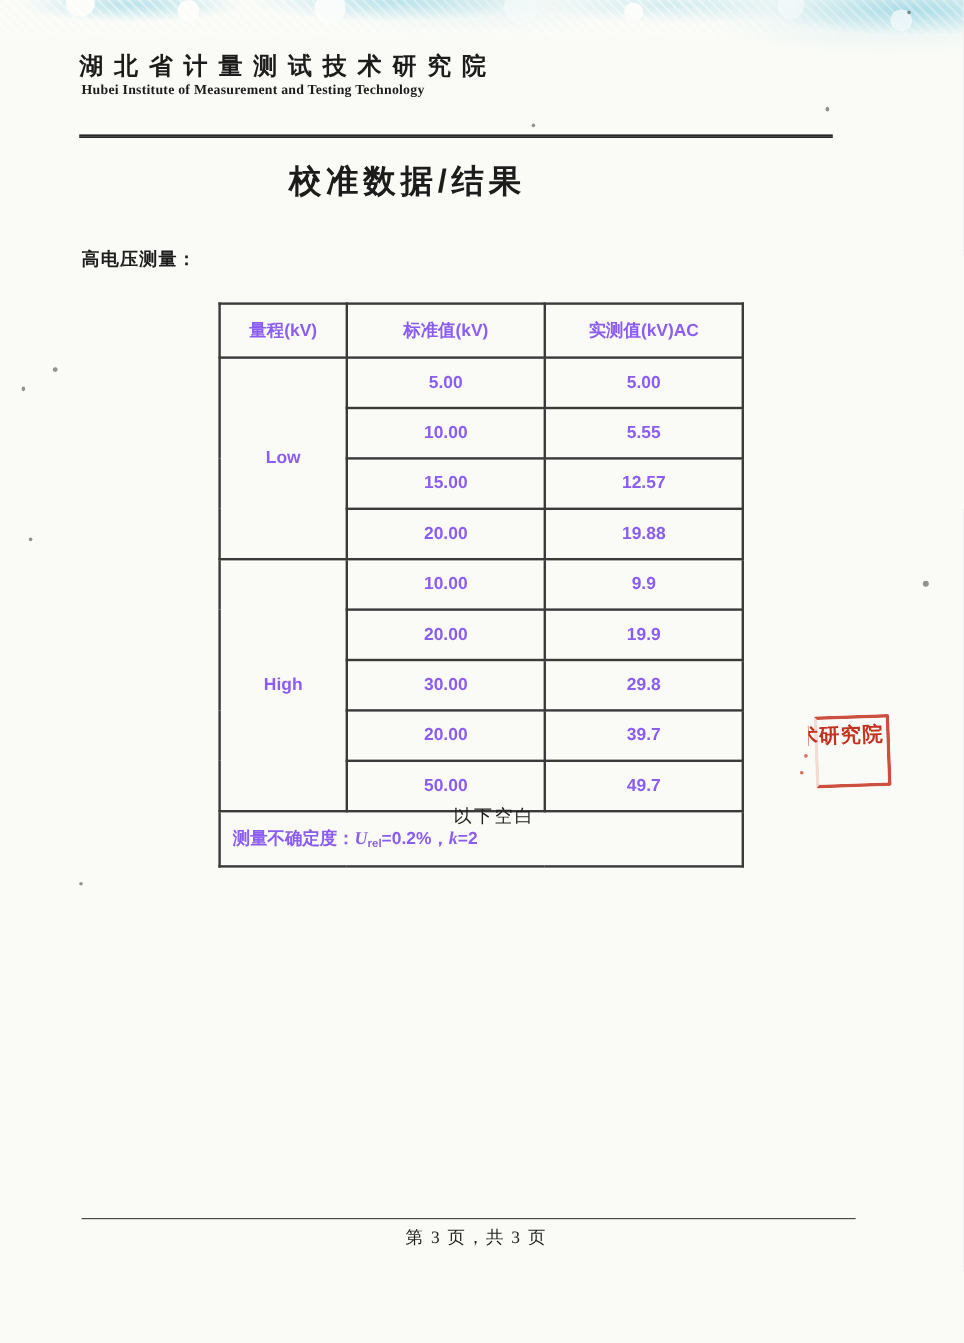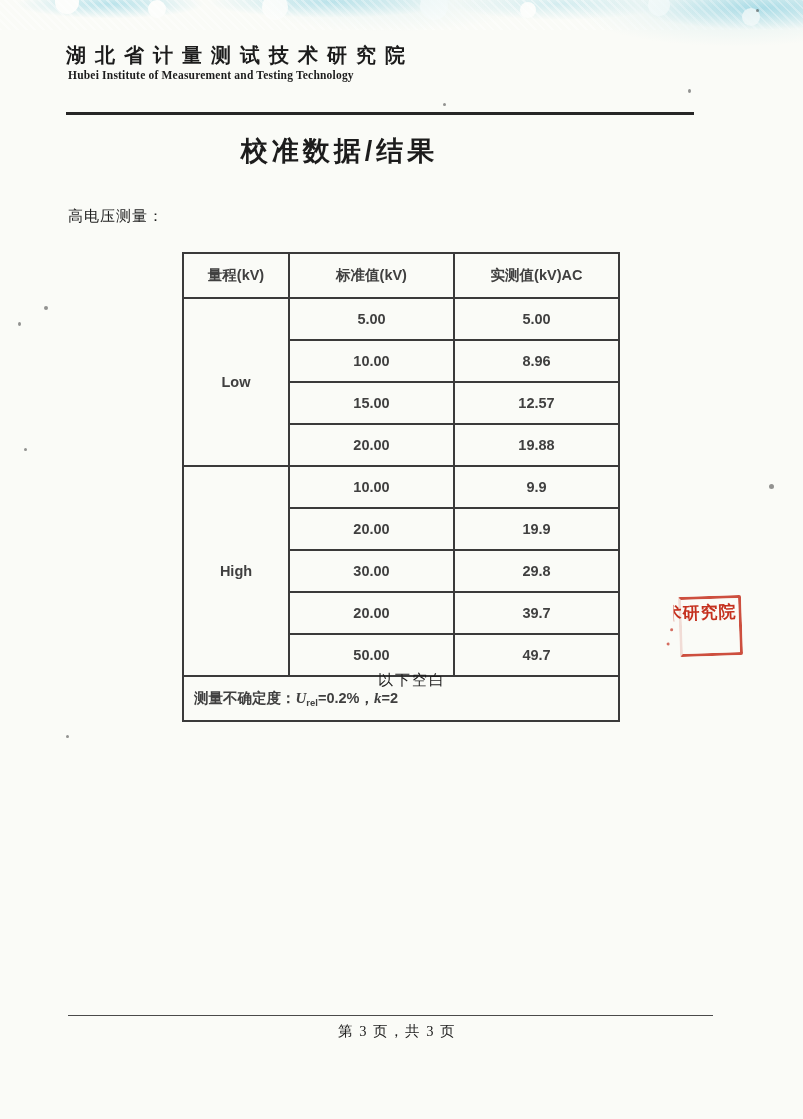--- a/index.html
+++ b/index.html
@@ -35,27 +35,27 @@
   .cert-en { margin-top:5px; font-family:"Liberation Serif", serif; font-size:11px; font-weight:normal; }
 
   .rule-double { position:absolute; left:66px; top:112px; width:628px; height:2px;
     border-top:2.5px solid #262626; border-bottom:1.5px solid #262626; }
 
   .title-zh { position:absolute; left:0; top:133px; width:639px; text-align:center;
     font-size:27px; font-weight:bold; letter-spacing:4px;margin-left:20px; }
   .title-en { position:absolute; left:0; top:173px; width:803px; text-align:center;
     font-size:12.5px; font-weight:bold; }
 
-  .section-label { position:absolute; left:68px; top:207px; font-size:15px; font-weight:normal; letter-spacing:1px; }
+  .section-label { position:absolute; left:68px; top:207px; font-size:15px; font-weight:bold; letter-spacing:1px; }
 
   table.cal { position:absolute; left:182px; top:252px; width:436px;
     border-collapse:collapse; table-layout:fixed; }
   table.cal th, table.cal td {
     border:2px solid #3a3a3a; text-align:center; vertical-align:middle;
-    font-weight:bold; font-size:14.5px; color:#404040; padding:12px;
+    font-weight:bold; font-size:14.5px; color:#8b5cf6; padding:12px;
   }
   table.cal thead tr { height:40px; }
   table.cal tbody tr { height:38px; }
   table.cal tfoot tr { height:33px; }
   table.cal tfoot td { text-align:left; padding-left:10px; }
   .range-cell { font-size:15px; }
   .u-sym, .k-sym { font-style:italic; font-family:"Liberation Serif", serif; font-size:15px; }
   .u-sub { font-size:9.5px; vertical-align:-3px; }
 
   .blank-note { position:absolute; left:182px; top:671px; width:436px; text-align:center;
@@ -116,21 +116,21 @@
       </tr>
     </thead>
     <tbody>
       <tr>
         <td class="range-cell" rowspan="4">Low</td>
         <td>5.00</td>
         <td>5.00</td>
       </tr>
       <tr>
         <td>10.00</td>
-        <td>8.96</td>
+        <td>5.55</td>
       </tr>
       <tr>
         <td>15.00</td>
         <td>12.57</td>
       </tr>
       <tr>
         <td>20.00</td>
         <td>19.88</td>
       </tr>
       <tr>

